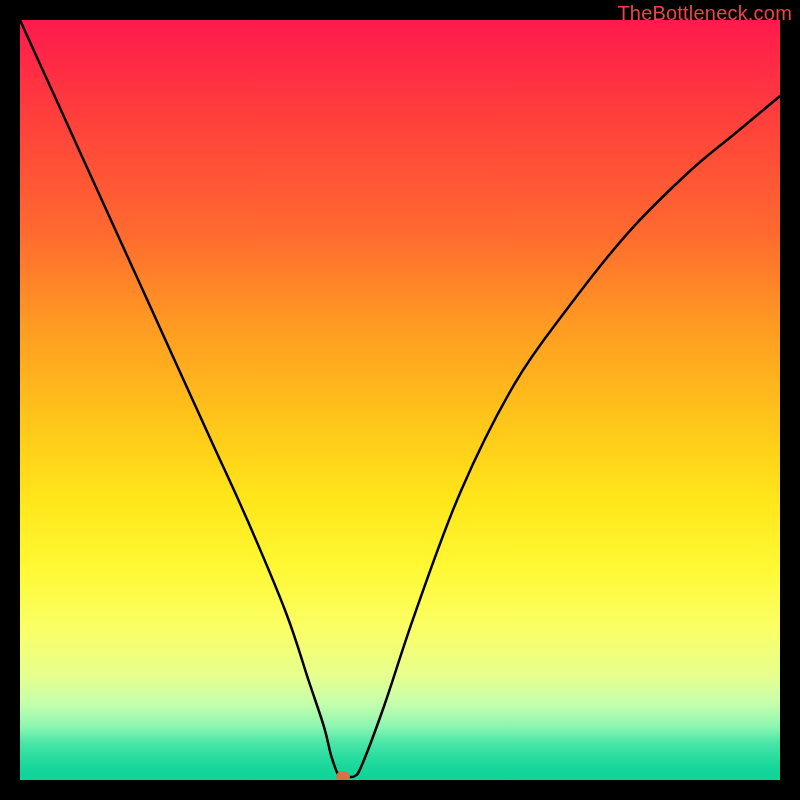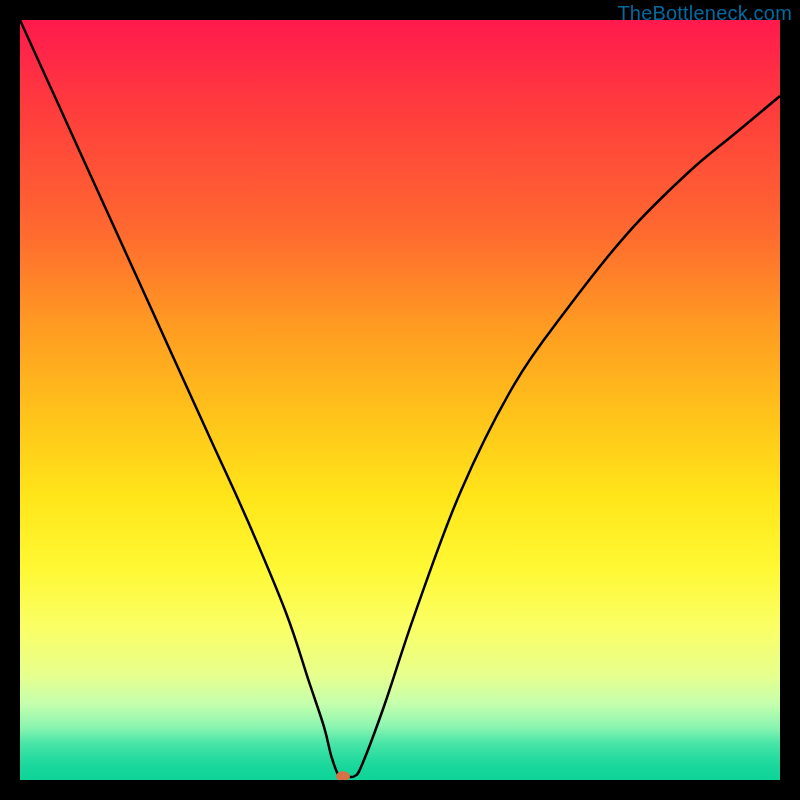--- a/index.html
+++ b/index.html
@@ -54,21 +54,21 @@
     stroke: #000;
     stroke-width: 2.5;
   }
   .dot {
     fill: #d77247;
   }
   .watermark {
     position: absolute;
     top: 2px;
     right: 8px;
-    color: #0369a1;
+    color: #ef4444;
     font-size: 20px;
     letter-spacing: 0.2px;
     font-weight: 500;
   }
 </style>
 </head>
 <body>
 
 <div class="stage">
 

